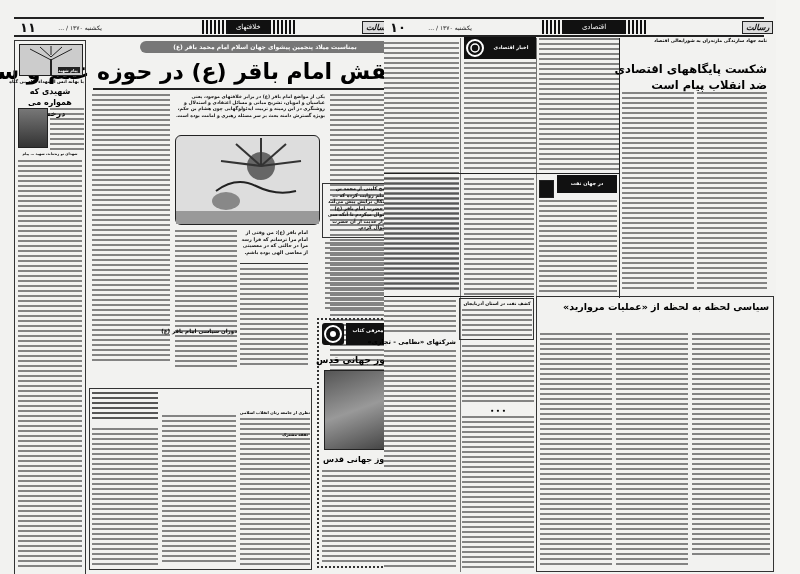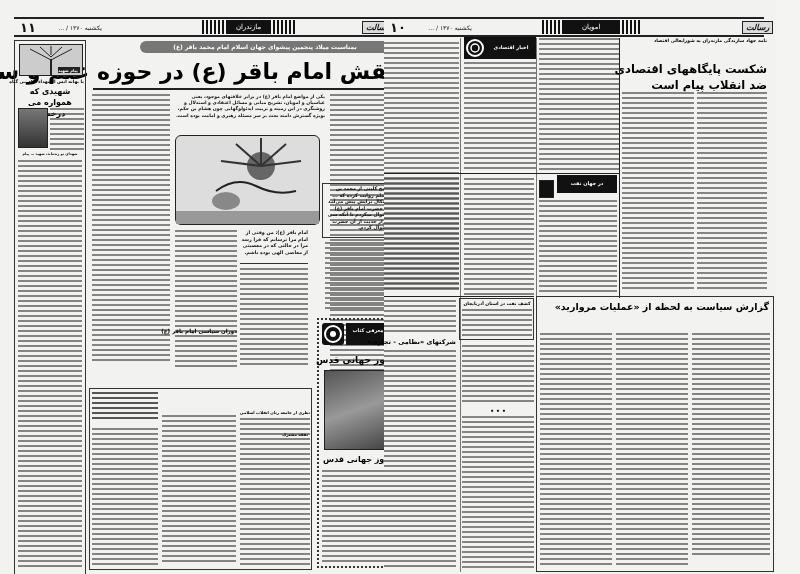--- a/index.html
+++ b/index.html
@@ -33,21 +33,21 @@
     <span class="num">۱۱</span>
     <span class="date">یکشنبه ۱۳۷۰ / ...</span>
     <div class="bars" style="margin-left:100px">
         <i></i>
         <i></i>
         <i></i>
         <i></i>
         <i></i>
         <i></i>
       </div>
-    <span class="secbox">مازندران</span>
+    <span class="secbox">خلافتهای</span>
     <div class="bars">
         <i></i>
         <i></i>
         <i></i>
         <i></i>
         <i></i>
         <i></i>
       </div>
   </div>
   <div class="logo" style="left:362px;top:21px">رسالت</div>
@@ -131,21 +131,21 @@
   <div class="hdr" style="left:0;width:380px">
     <span class="num">۱۰</span>
     <span class="date">یکشنبه ۱۳۷۰ / ...</span>
     <div class="bars" style="margin-left:70px">
         <i></i>
         <i></i>
         <i></i>
         <i></i>
         <i></i>
       </div>
-    <span class="secbox" style="padding:0 20px">امویان</span>
+    <span class="secbox" style="padding:0 20px">اقتصادی</span>
     <div class="bars">
         <i></i>
         <i></i>
         <i></i>
         <i></i>
         <i></i>
       </div>
   </div>
   <div class="logo" style="left:358px;top:21px">رسالت</div>
 
@@ -184,20 +184,20 @@
   <div class="txt" style="left:78px;top:309px;width:70px;height:28px"></div>
 
   <div class="h" style="left:0;top:338px;width:72px;font-size:6.5px;">شرکتهای «نظامی - تجاری»</div>
   <div class="txt" style="left:0;top:300px;width:72px;height:35px"></div>
   <div class="txt" style="left:0;top:350px;width:72px;height:220px"></div>
   <div class="txt" style="left:78px;top:345px;width:72px;height:60px"></div>
   <div class="h" style="left:78px;top:407px;width:72px;font-size:6px">• • •</div>
   <div class="txt" style="left:78px;top:416px;width:72px;height:155px"></div>
 
   <div class="box" style="left:152px;top:296px;width:238px;height:276px"></div>
-  <div class="h" style="left:160px;top:301px;width:225px;font-size:9.5px;text-align:right">گزارش سیاست به لحظه از «عملیات مروارید»</div>
+  <div class="h" style="left:160px;top:301px;width:225px;font-size:9.5px;text-align:right">سیاسی لحظه به لحظه از «عملیات مروارید»</div>
   <div class="txt" style="left:156px;top:333px;width:72px;height:235px"></div>
   <div class="txt" style="left:232px;top:333px;width:72px;height:235px"></div>
   <div class="txt" style="left:308px;top:333px;width:78px;height:225px"></div>
 
   <div class="rule" style="left:152px;top:38px;width:1px;height:258px;opacity:.6"></div>
   <div class="rule" style="left:76px;top:38px;width:1px;height:534px;opacity:.6"></div>
 </div>
 
 </body></html>

